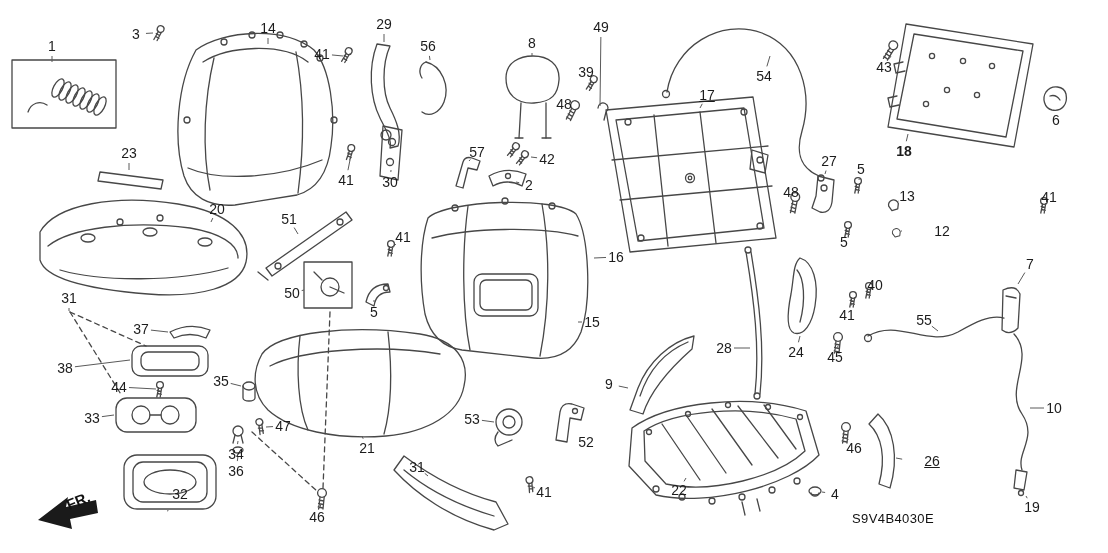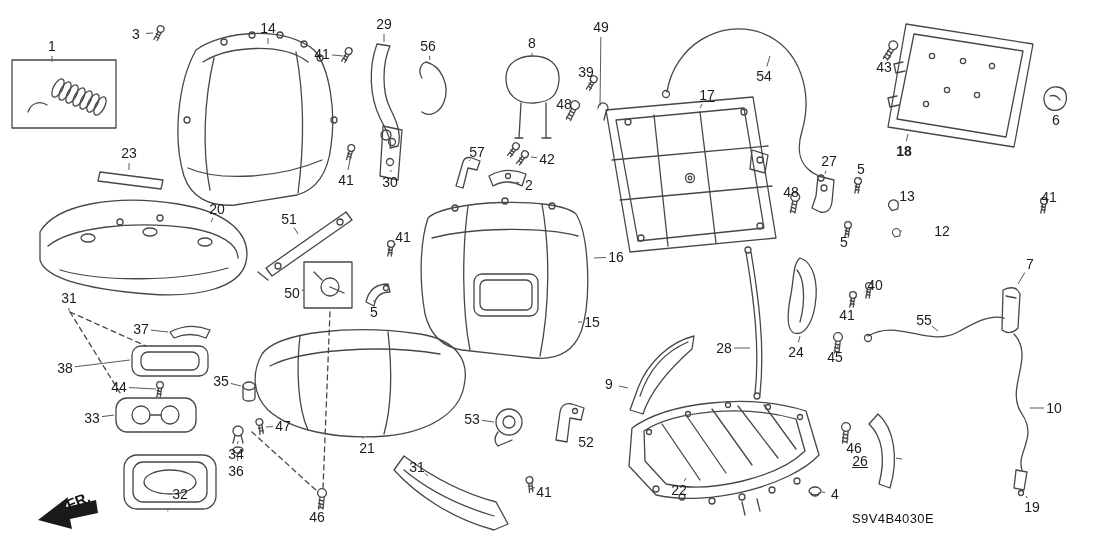--- a/index.html
+++ b/index.html
@@ -489,17 +489,17 @@
     <div class="callout" style="left: 236px; top: 471px;">36</div>
     <div class="callout" style="left: 165px; top: 494px; margin-left: 15px;">32</div>
     <div class="callout" style="left: 367px; top: 448px;">21</div>
     <div class="callout" style="left: 417px; top: 467px;">31</div>
     <div class="callout" style="left: 472px; top: 419px;">53</div>
     <div class="callout" style="left: 567px; top: 442px; margin-left: 19px;">52</div>
     <div class="callout" style="left: 609px; top: 384px;">9</div>
     <div class="callout" style="left: 679px; top: 490px;">22</div>
     <div class="callout" style="left: 835px; top: 494px;">4</div>
     <div class="callout" style="left: 854px; top: 448px;">46</div>
-    <div class="callout" style="left: 860px; top: 461px; text-decoration: underline;">26</div>
+    <div class="callout" style="left: 932px; top: 461px; text-decoration: underline;">26</div>
     <div class="callout" style="left: 1032px; top: 507px;">19</div>
     <div class="callout" style="left: 544px; top: 492px;">41</div>
     <div class="callout" style="left: 317px; top: 517px;">46</div>
   </div>
 
 </body></html>

